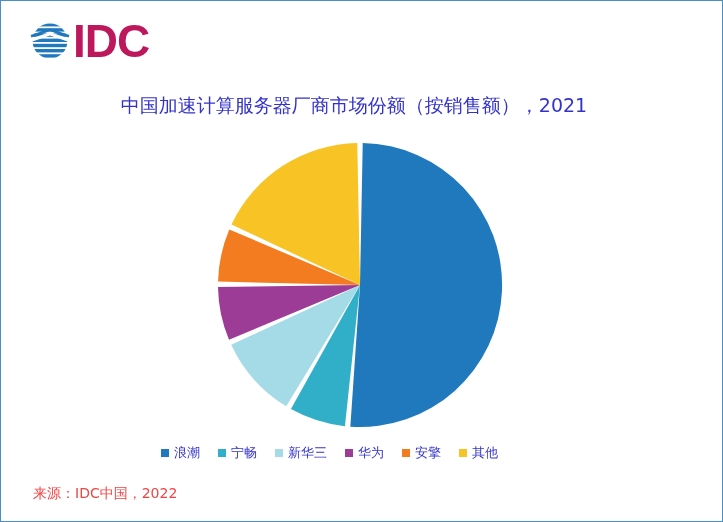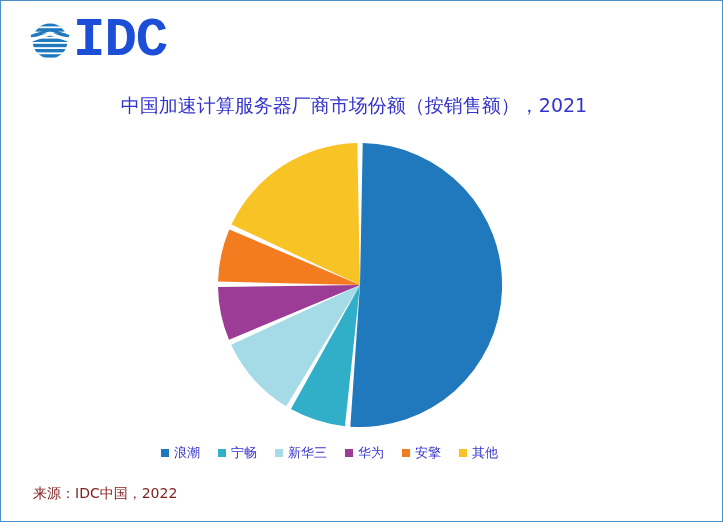--- a/index.html
+++ b/index.html
@@ -32,25 +32,25 @@
     align-items: center;
     height: 44px;
   }
   .logo-globe {
     width: 42px;
     height: 42px;
     flex: 0 0 42px;
     margin-right: 2px;
   }
   .logo-text {
-    font-family: Liberation Mono, monospace;
-    font-size: 54px;
+    font-family: Liberation Sans, sans-serif;
+    font-size: 46px;
     font-weight: bold;
     letter-spacing: -1px;
-    color: #1d4ed8;
+    color: #be185d;
     line-height: 42px;
   }
 
   
   .chart-title {
     position: absolute;
     left: 0;
     top: 92px;
     width: 706px;
     text-align: center;
@@ -104,21 +104,21 @@
     line-height: 13px;
     white-space: nowrap;
   }
 
   
   .source {
     position: absolute;
     left: 32px;
     top: 484px;
     font-size: 14px;
-    color: #7f1d1d;
+    color: #ef4444;
     font-family: "DejaVu Sans", "Liberation Sans", sans-serif;
     white-space: nowrap;
   }
 </style>
 </head>
 <body>
 
 <div class="slide">
 
   <div class="logo">

